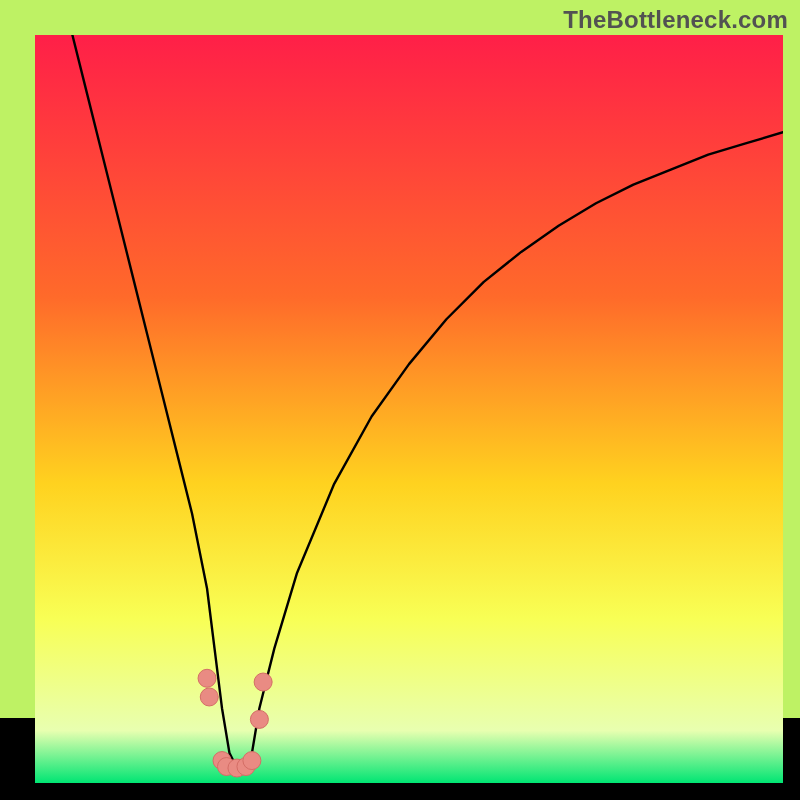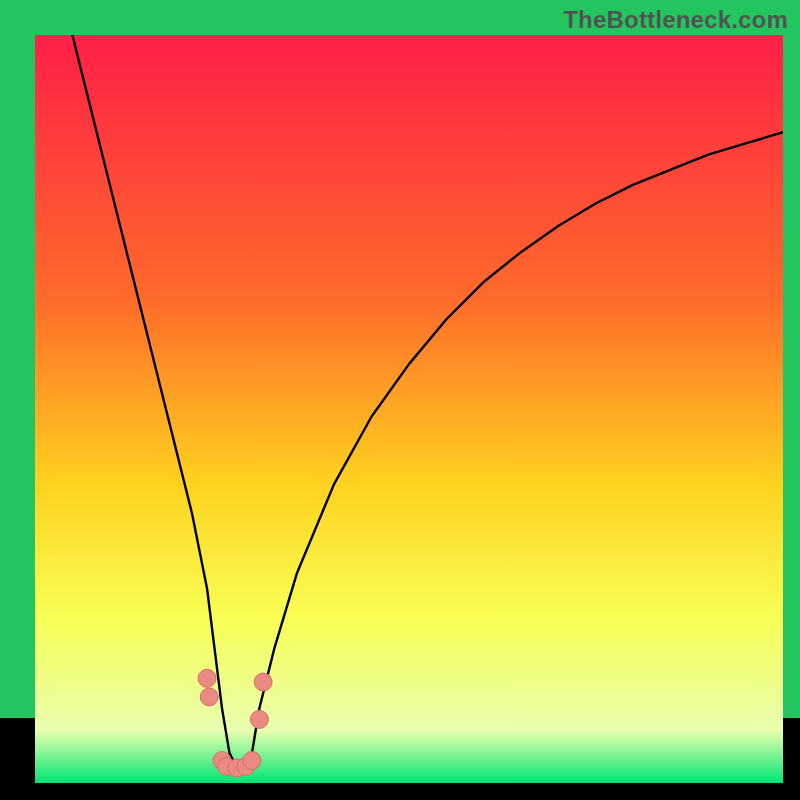--- a/index.html
+++ b/index.html
@@ -1,20 +1,20 @@
 <!DOCTYPE html>
 <html><head>
 <meta charset="utf-8">
 <style>
   * { margin: 0; padding: 0; box-sizing: border-box; }
   html, body { width: 800px; height: 800px; overflow: hidden; background: #000; }
   .frame {
     width: 800px;
     height: 718px;
-    background: #22c55e;
+    background: #bef264;
     position: relative;
   }
   .watermark {
     position: absolute;
     top: 6px;
     right: 12px;
     font-family: Arial, Helvetica, sans-serif;
     font-size: 24px;
     font-weight: 600;
     color: #525252;

